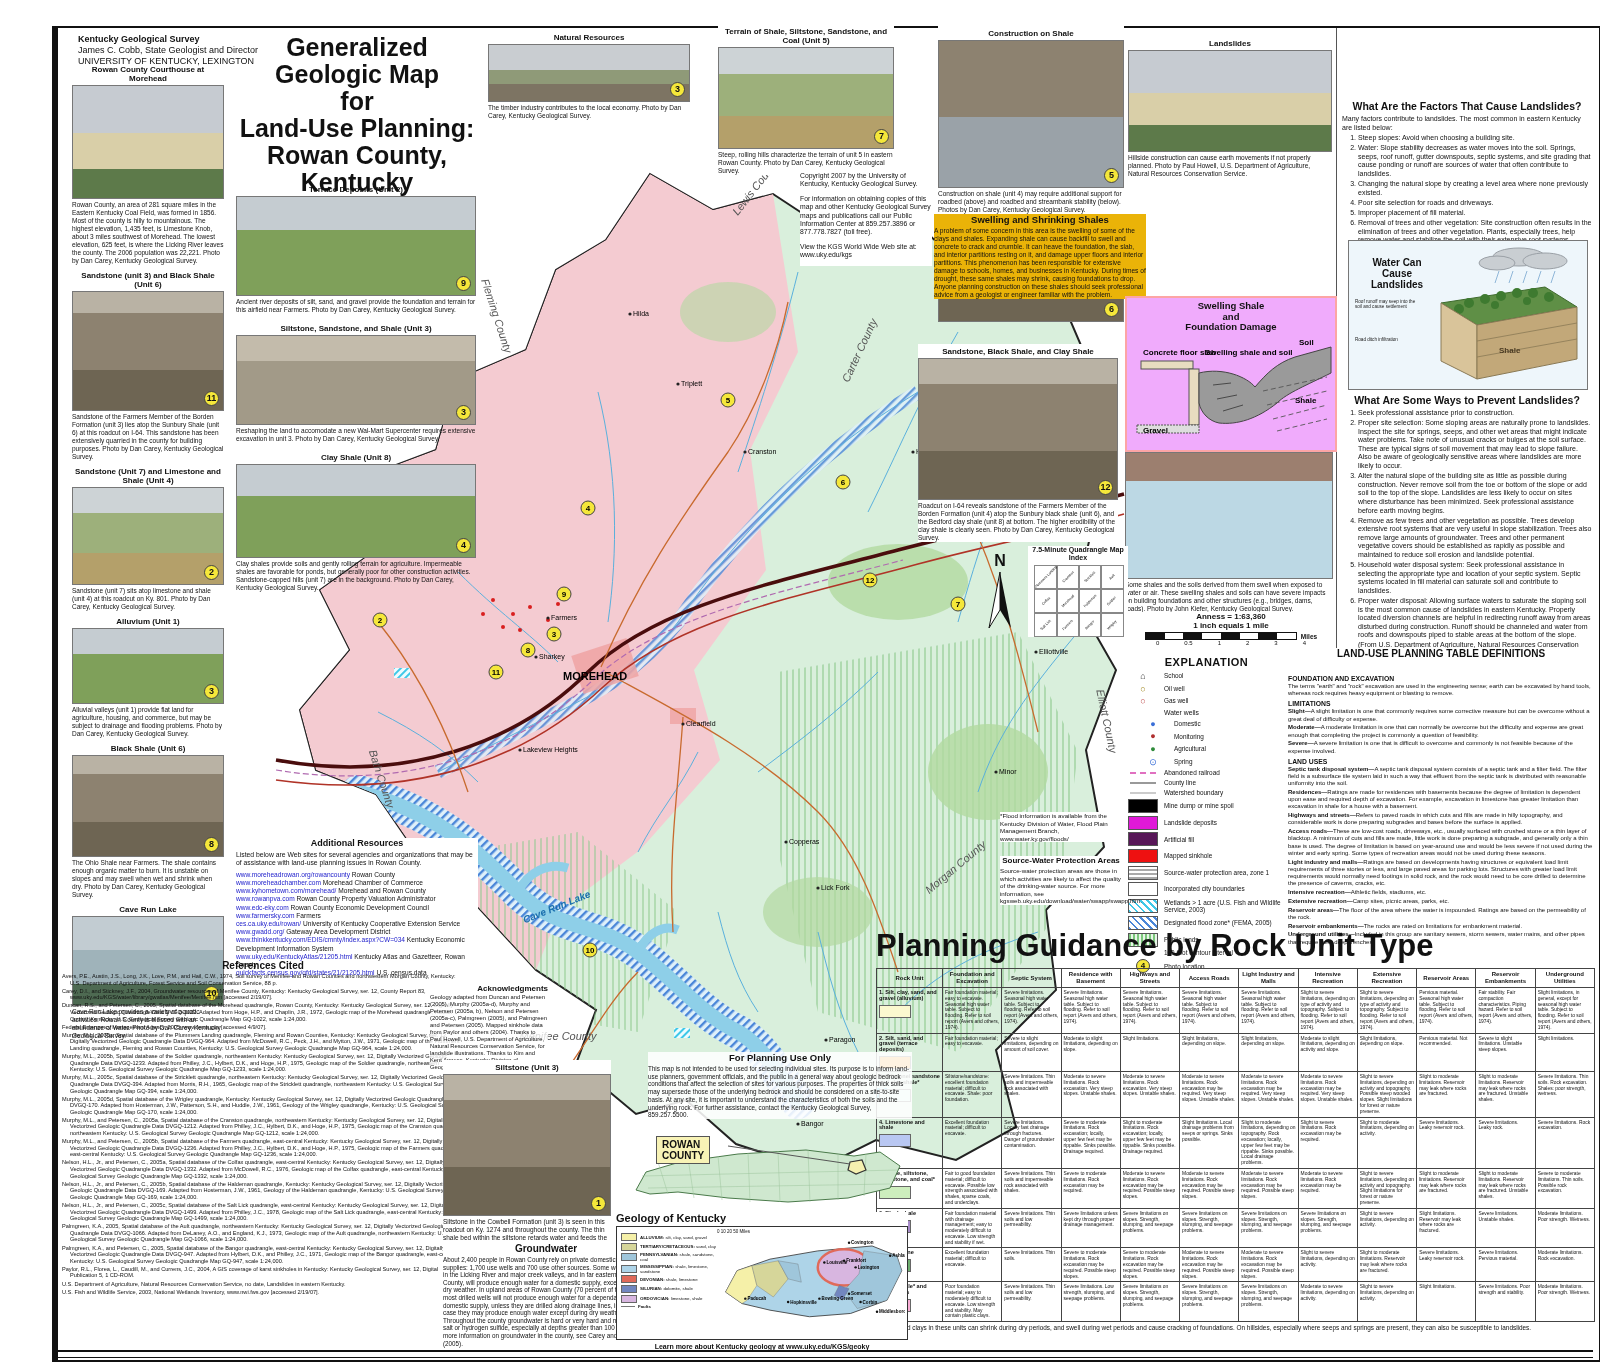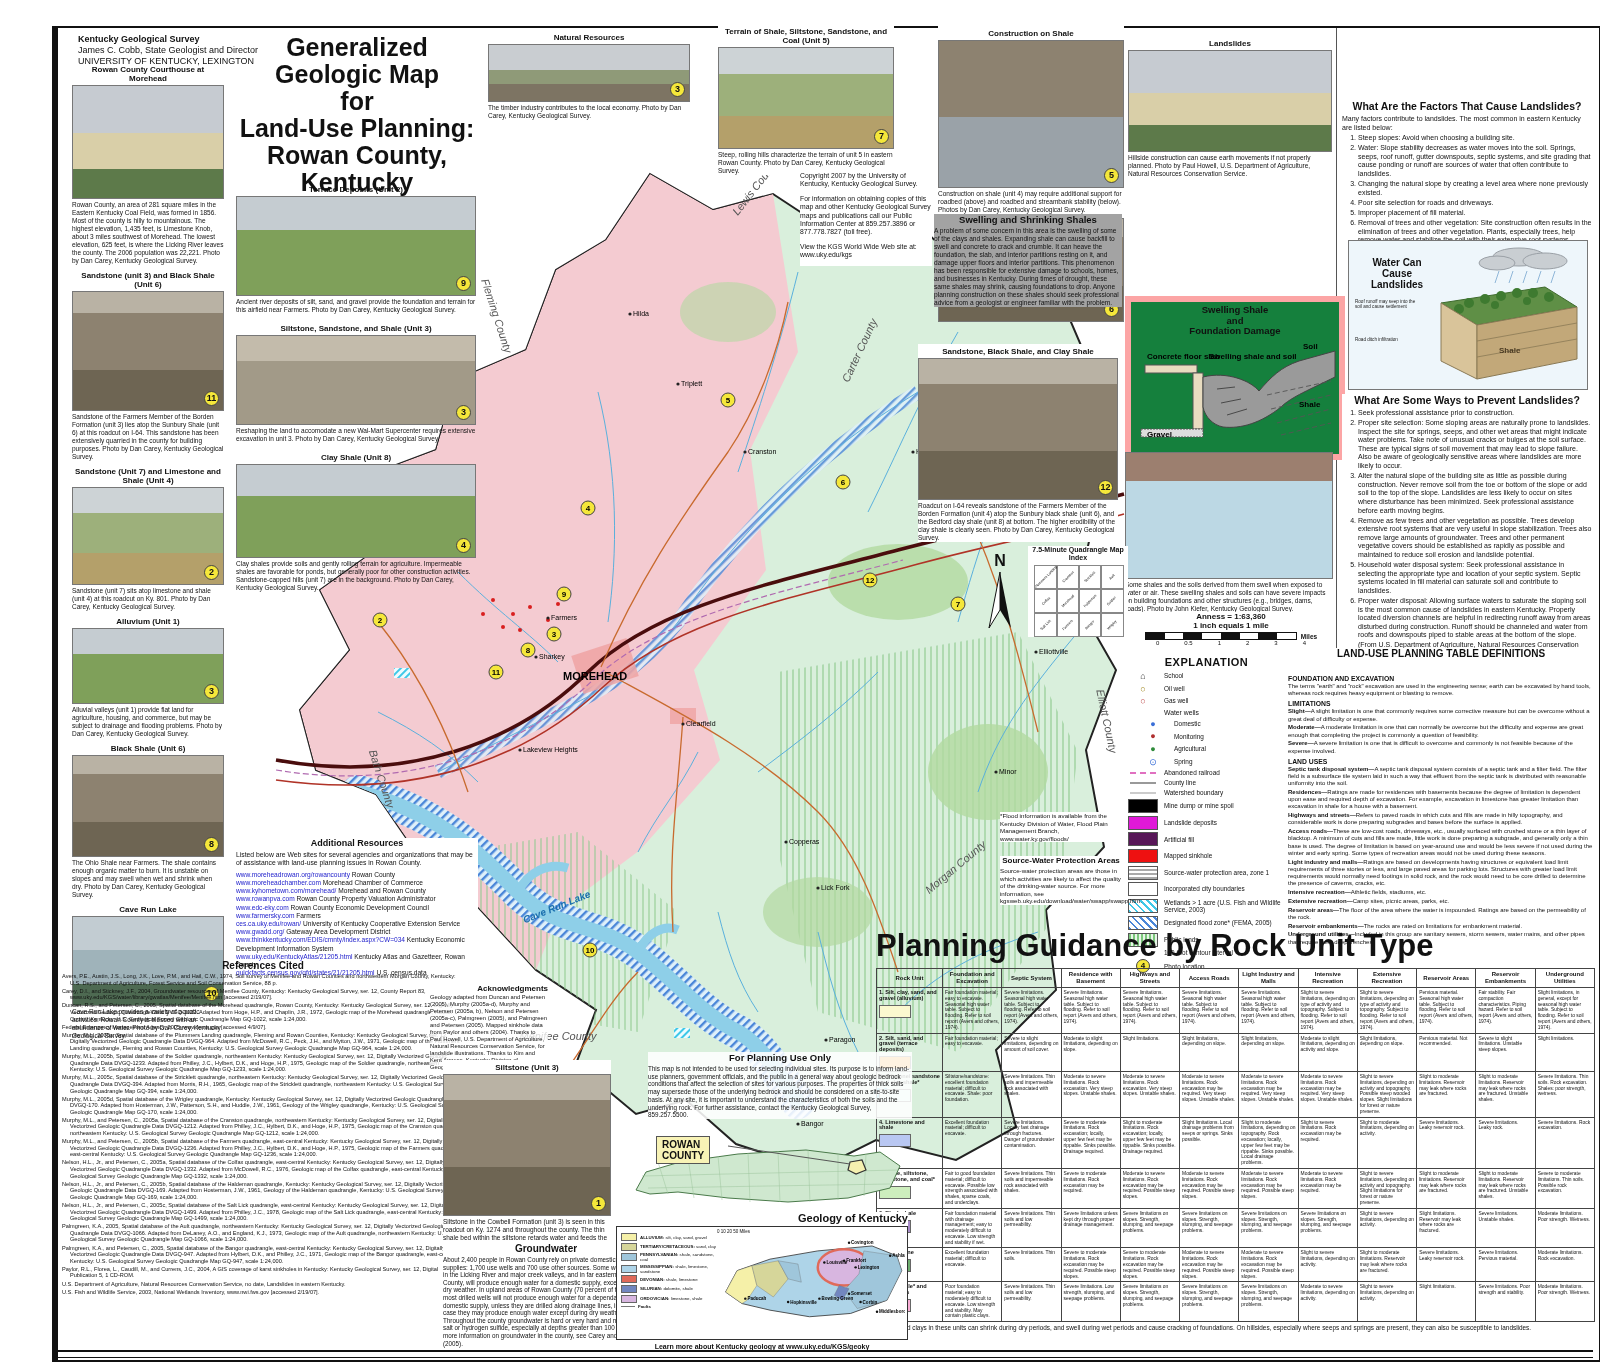--- a/index.html
+++ b/index.html
@@ -40,24 +40,24 @@
   
   #refs{left:62px;top:960px;width:402px;}
   #refs .rt{font-weight:bold;font-size:10px;text-align:center;margin-bottom:2px;}
   #refs p{font-size:5.6px;line-height:6.6px;margin:0 0 1.5px 8px;text-indent:-8px;}
   
   .topcard{background:#fff;}
   
   #copyright{left:800px;top:172px;width:132px;font-size:6.8px;line-height:8.4px;background:#fff;}
   #copyright p{margin-bottom:6px;}
   
-  #swelltext{left:934px;top:214px;width:188px;background:#a3a3a3;}
+  #swelltext{left:934px;top:214px;width:212px;background:#eab308;}
   #swelltext h3{font-size:9.5px;text-align:center;margin-bottom:2px;}
   #swelltext p{font-size:6.6px;line-height:8px;}
-  #swelldiag{left:1125px;top:296px;width:208px;height:152px;border:6px solid #fca5a5;background:#15803d;}
+  #swelldiag{left:1125px;top:296px;width:208px;height:152px;border:2px solid #fca5a5;background:#f0abfc;}
   #swelldiag .dt{font-weight:bold;font-size:9.5px;line-height:10.5px;text-align:center;margin-top:3px;}
   #foundphoto{left:1125px;top:452px;width:208px;background:#fff;}
   #sbsc{left:918px;top:344px;width:200px;background:#fff;}
   
   #scalebar{left:1128px;top:612px;width:206px;background:#fff;text-align:center;}
   #scalebar .s1{font-weight:bold;font-size:8px;}
   .barrow{display:flex;align-items:center;justify-content:center;margin-top:2px;}
   .bar{display:flex;border:1px solid #111;height:6px;width:150px;}
   .bar div{flex:1;}
   .ticks{display:flex;width:150px;justify-content:space-between;font-size:6px;margin:0 auto;}
@@ -114,21 +114,21 @@
   #siltcard{left:443px;top:1060px;width:168px;background:#fff;}
   #groundwater{left:443px;top:1243px;width:206px;background:#fff;}
   #groundwater h3{font-size:10px;text-align:center;margin-bottom:2px;}
   #groundwater p{font-size:6.3px;line-height:7.6px;}
   #planuse{left:648px;top:1052px;width:264px;background:#ffffffdd;}
   #planuse h3{font-size:9.5px;text-align:center;margin-bottom:2px;}
   #planuse p{font-size:6.3px;line-height:7.7px;}
   #locator{left:618px;top:1132px;width:290px;height:82px;}
   #loccall{position:absolute;left:38px;top:4px;background:#f8f3b6;border:1px solid #555;font-weight:bold;font-size:10px;line-height:11px;padding:2px 5px;}
   #geoky{left:616px;top:1212px;width:292px;background:#fff;}
-  #geoky .gt{font-weight:bold;font-size:11px;text-align:right;}
+  #geoky .gt{font-weight:bold;font-size:11px;text-align:left;}
   #geobox{border:1px solid #333;margin-top:2px;position:relative;height:112px;}
   #geoleg{position:absolute;left:4px;top:6px;width:96px;}
   .gl{display:flex;align-items:center;margin-bottom:1.6px;}
   .gl .gsw{width:14px;height:6px;border:1px solid #666;margin-right:3px;flex:none;}
   .gl .gt2{font-size:4.4px;line-height:5px;}
   .gl .gt2 b{font-weight:bold;}
   #geocap{font-weight:bold;font-size:7px;text-align:center;margin-top:3px;}
   #botrule{left:55px;top:1350px;width:1538px;height:5px;border-top:2px solid #111;border-bottom:1px solid #111;}
   #vrule{left:1336px;top:28px;width:0;height:912px;border-left:1px solid #555;}
   svg text{font-family:"Liberation Sans",sans-serif;}

